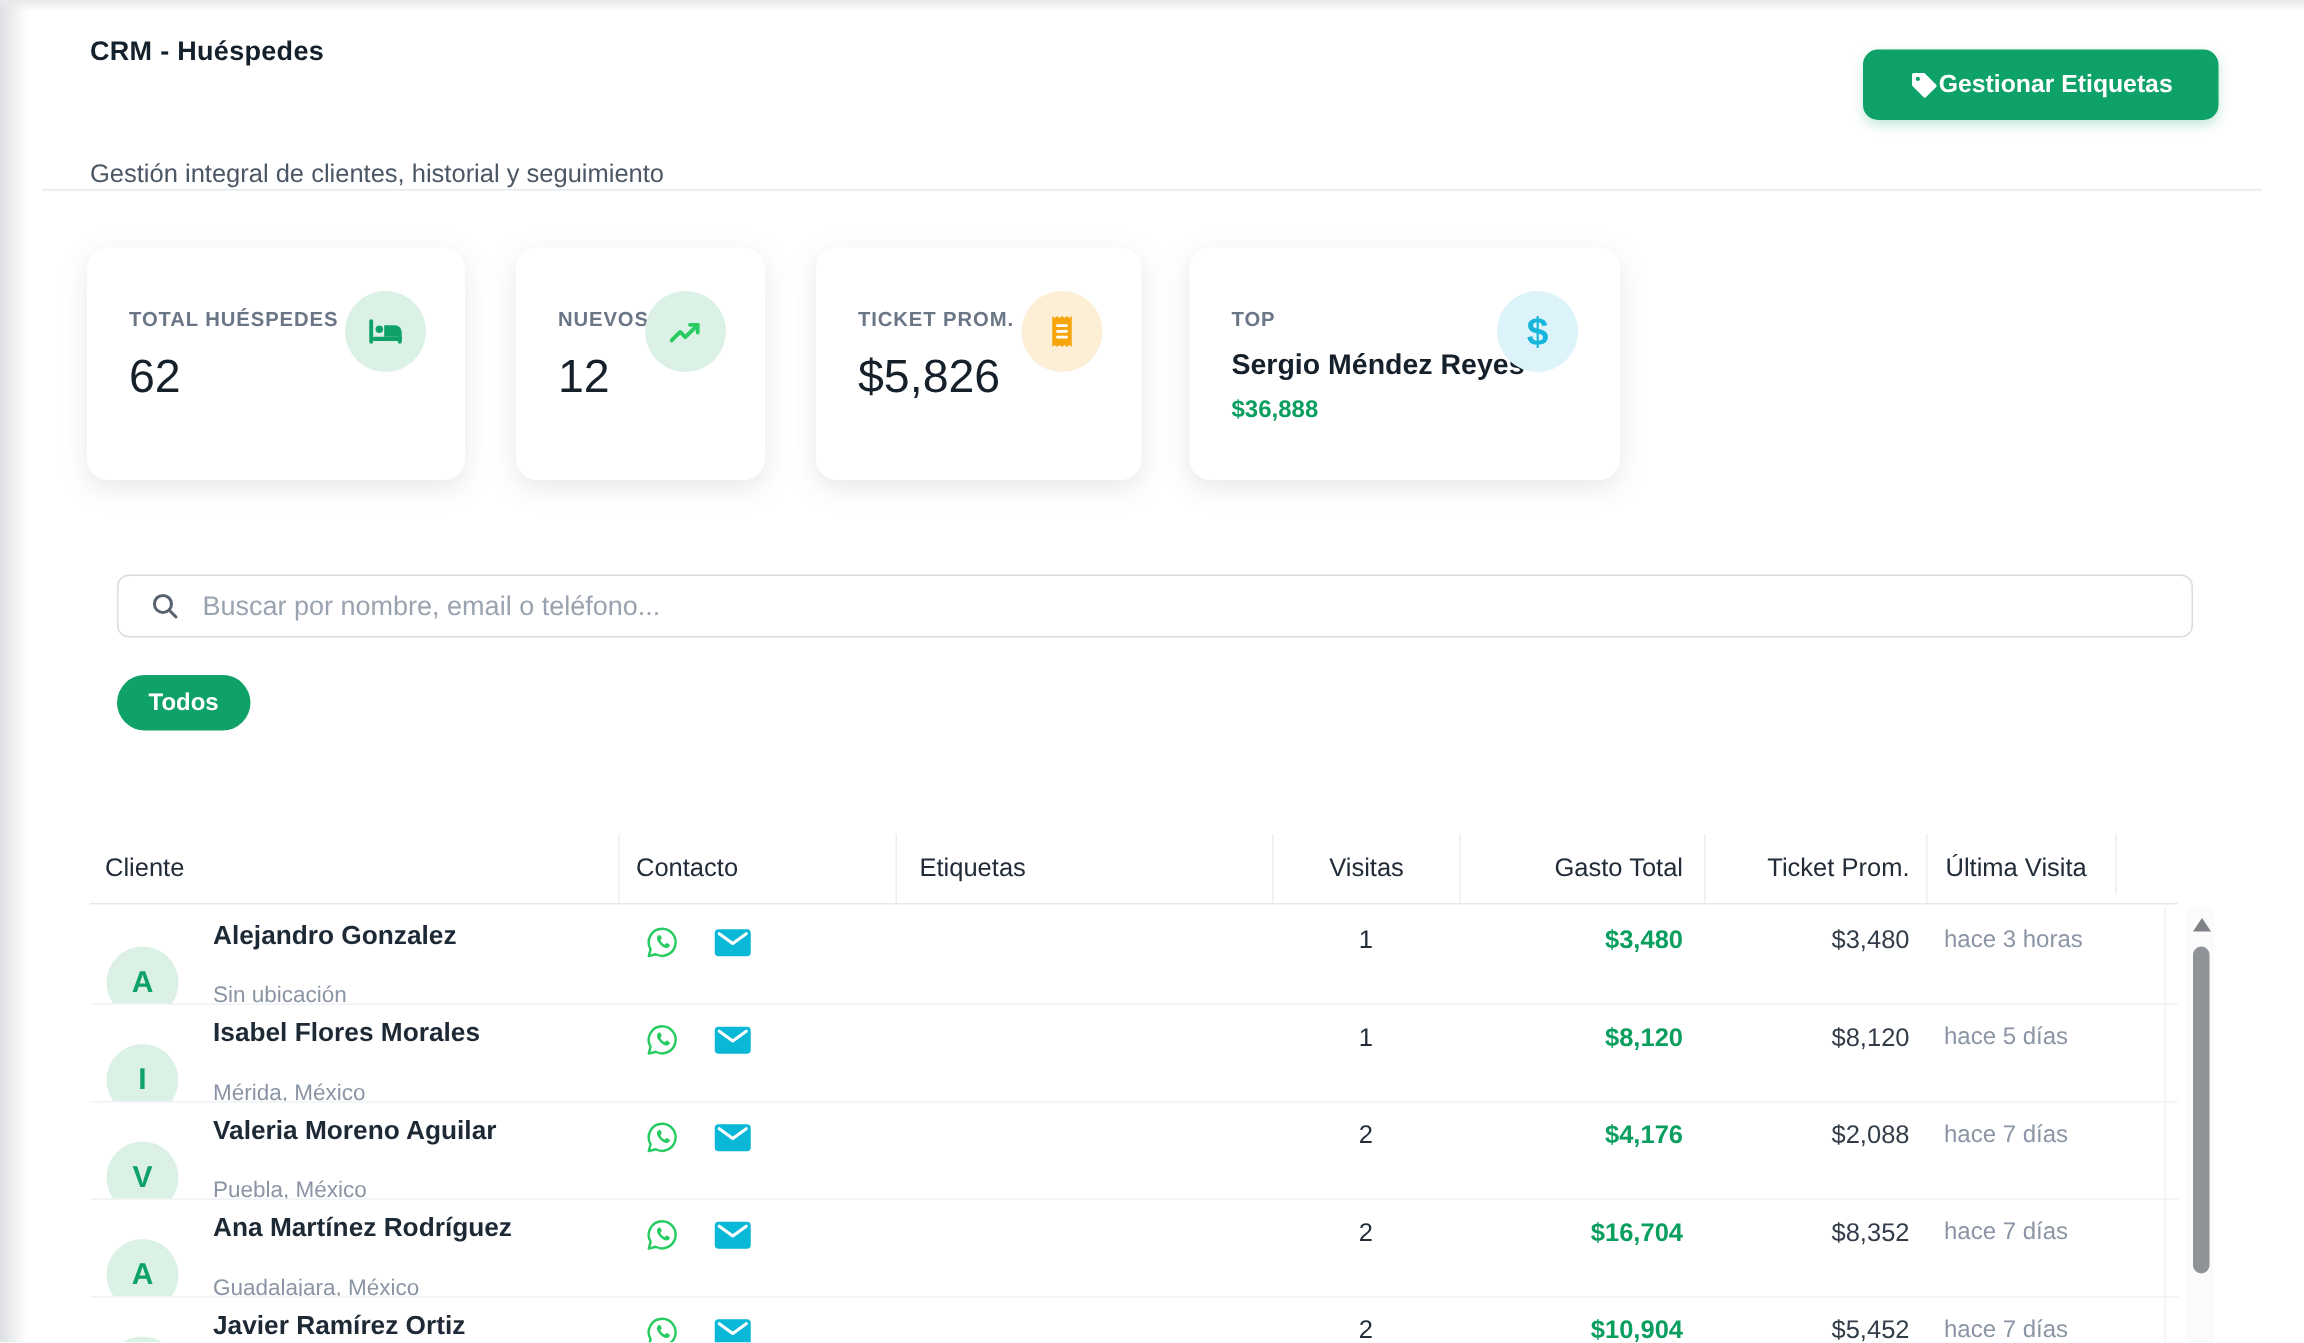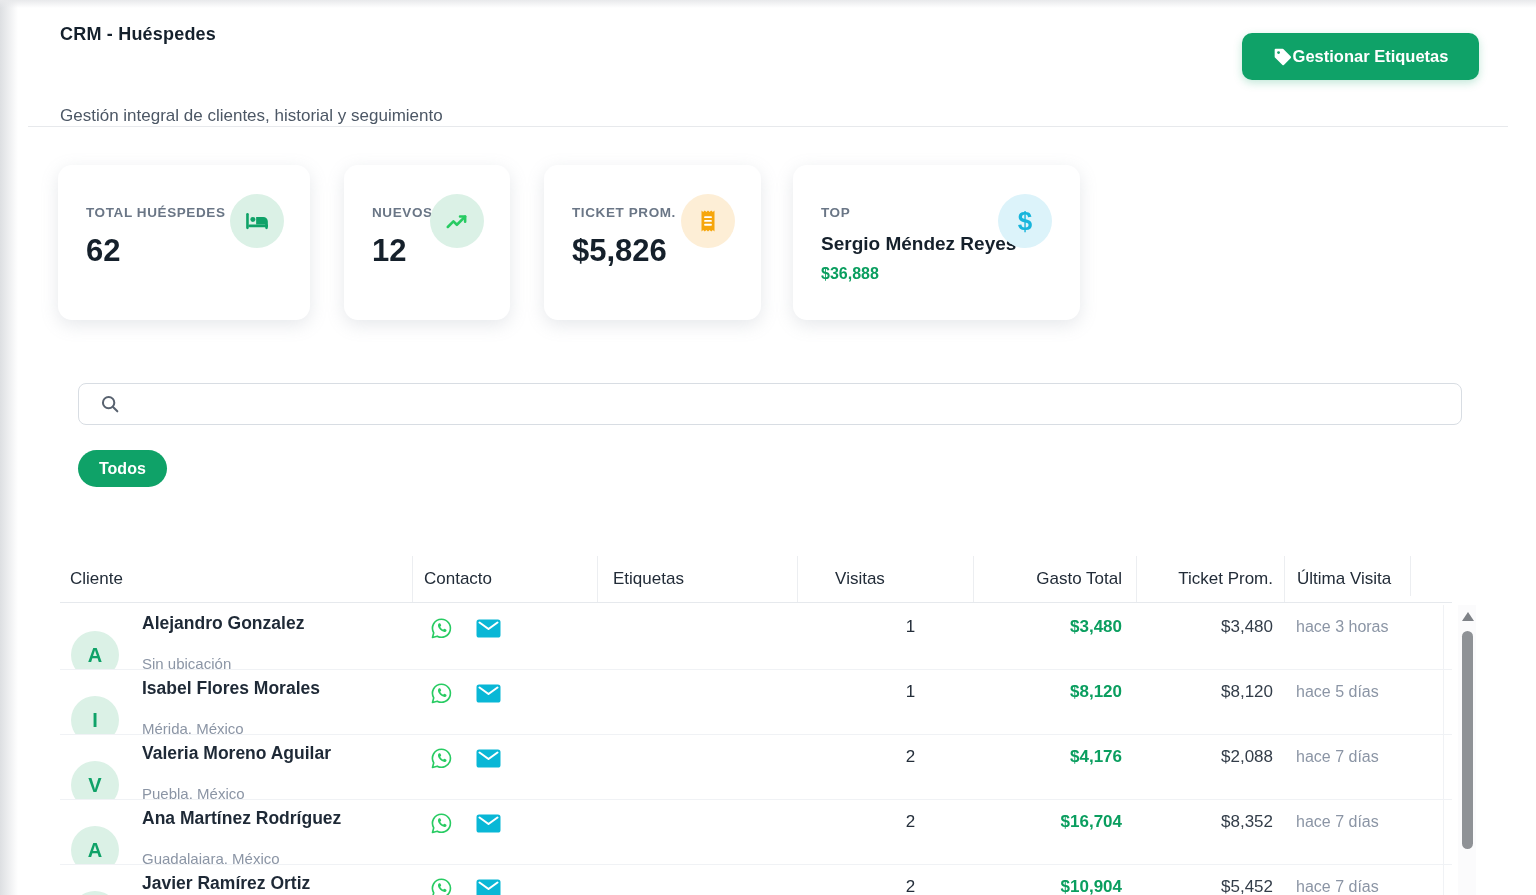--- a/index.html
+++ b/index.html
@@ -21,21 +21,21 @@
     display:flex; align-items:center; justify-content:center; 
     color:#fff; font-family:inherit; font-size:16.5px; font-weight:700;
     box-shadow:0 3px 8px rgba(15,162,104,.25); }
   .hdr-divider { position:absolute; left:28px; top:126px; width:1480px; height:1px; background:#e7e9ec; }
 
   
   .card { position:absolute; top:165px; height:155px; background:#fff; border-radius:14px;
     box-shadow:0 5px 18px rgba(130,140,155,.20); }
   .card-label { position:absolute; left:28px; top:40px; font-size:13.5px; font-weight:700;
     letter-spacing:.6px; color:#6a7686; text-transform:uppercase; }
-  .card-value { position:absolute; left:28px; top:68px; font-size:31px; font-weight:700; color:#15202b; }
+  .card-value { position:absolute; left:28px; top:68px; font-size:31px; font-weight:400; color:#15202b; }
   .icon-bubble { position:absolute; top:29px; width:54px; height:54px; border-radius:50%;
     display:flex; align-items:center; justify-content:center; }
   .card1 { left:58px; width:252px; } .card2 { left:344px; width:166px; }
   .card3 { left:544px; width:217px; } .card4 { left:793px; width:287px; }
   .card1 .icon-bubble, .card2 .icon-bubble { background:var(--green-bg,#dbf1e6); right:26px; }
   .card3 .icon-bubble { background:var(--receipt-bg,#fdeed6); right:26px; }
   .card4 .icon-bubble { background:var(--dollar-bg,#dcf3fa); right:28px; }
   .top-name { position:absolute; left:28px; top:68px; font-size:19px; font-weight:800; color:#15202b; white-space:nowrap; }
   .top-value { position:absolute; left:28px; top:100px; font-size:16px; font-weight:700; color:var(--money,#0a9e5f); }
   .dollar-glyph { font-size:26px; font-weight:800; color:var(--dollar,#17b5dc); }
@@ -145,27 +145,28 @@
     <div class="icon-bubble">
       <span class="dollar-glyph">$</span>
     </div>
   </div>
 
   <div class="searchbar">
     <svg width="22" height="22" viewBox="0 0 24 24" fill="none" stroke="#58626f" stroke-width="2.2" stroke-linecap="round">
       <circle cx="10.5" cy="10.5" r="6.2"></circle>
       <line x1="15.3" y1="15.3" x2="20" y2="20"></line>
     </svg>
+    <input type="text" placeholder="Buscar por nombre, email o teléfono..." style="">
   </div>
   <button class="pill-todos">Todos</button>
 
   <div class="thead-cell sep" style="left:412px; width:185px; padding-left:11px;">Contacto</div>
   <div class="thead-cell" style="left:60px; width:352px; padding-left:10px;">Cliente</div>
   <div class="thead-cell sep" style="left:597px; width:251px; padding-left:15px;">Etiquetas</div>
-  <div class="thead-cell sep" style="left:797px; width:125px; justify-content:center;">Visitas</div>
+  <div class="thead-cell sep" style="left:848px; width:125px; justify-content:center;">Visitas</div>
   <div class="thead-cell sep" style="left:973px; width:163px; justify-content:flex-end; padding-right:14px;">Gasto Total</div>
   <div class="thead-cell sep" style="left:1136px; width:148px; justify-content:flex-end; padding-right:11px;">Ticket Prom.</div>
   <div class="thead-cell sep" style="left:1284px; width:126px; padding-left:12px;">Última Visita</div>
   <div class="th-end-sep"></div>
   <div class="thead-border"></div>
 
   <div class="row" style="top:605px;">
     <div class="avatar">A</div>
     <div class="cust-name">Alejandro Gonzalez</div>
     <div class="cust-loc">Sin ubicación</div>

